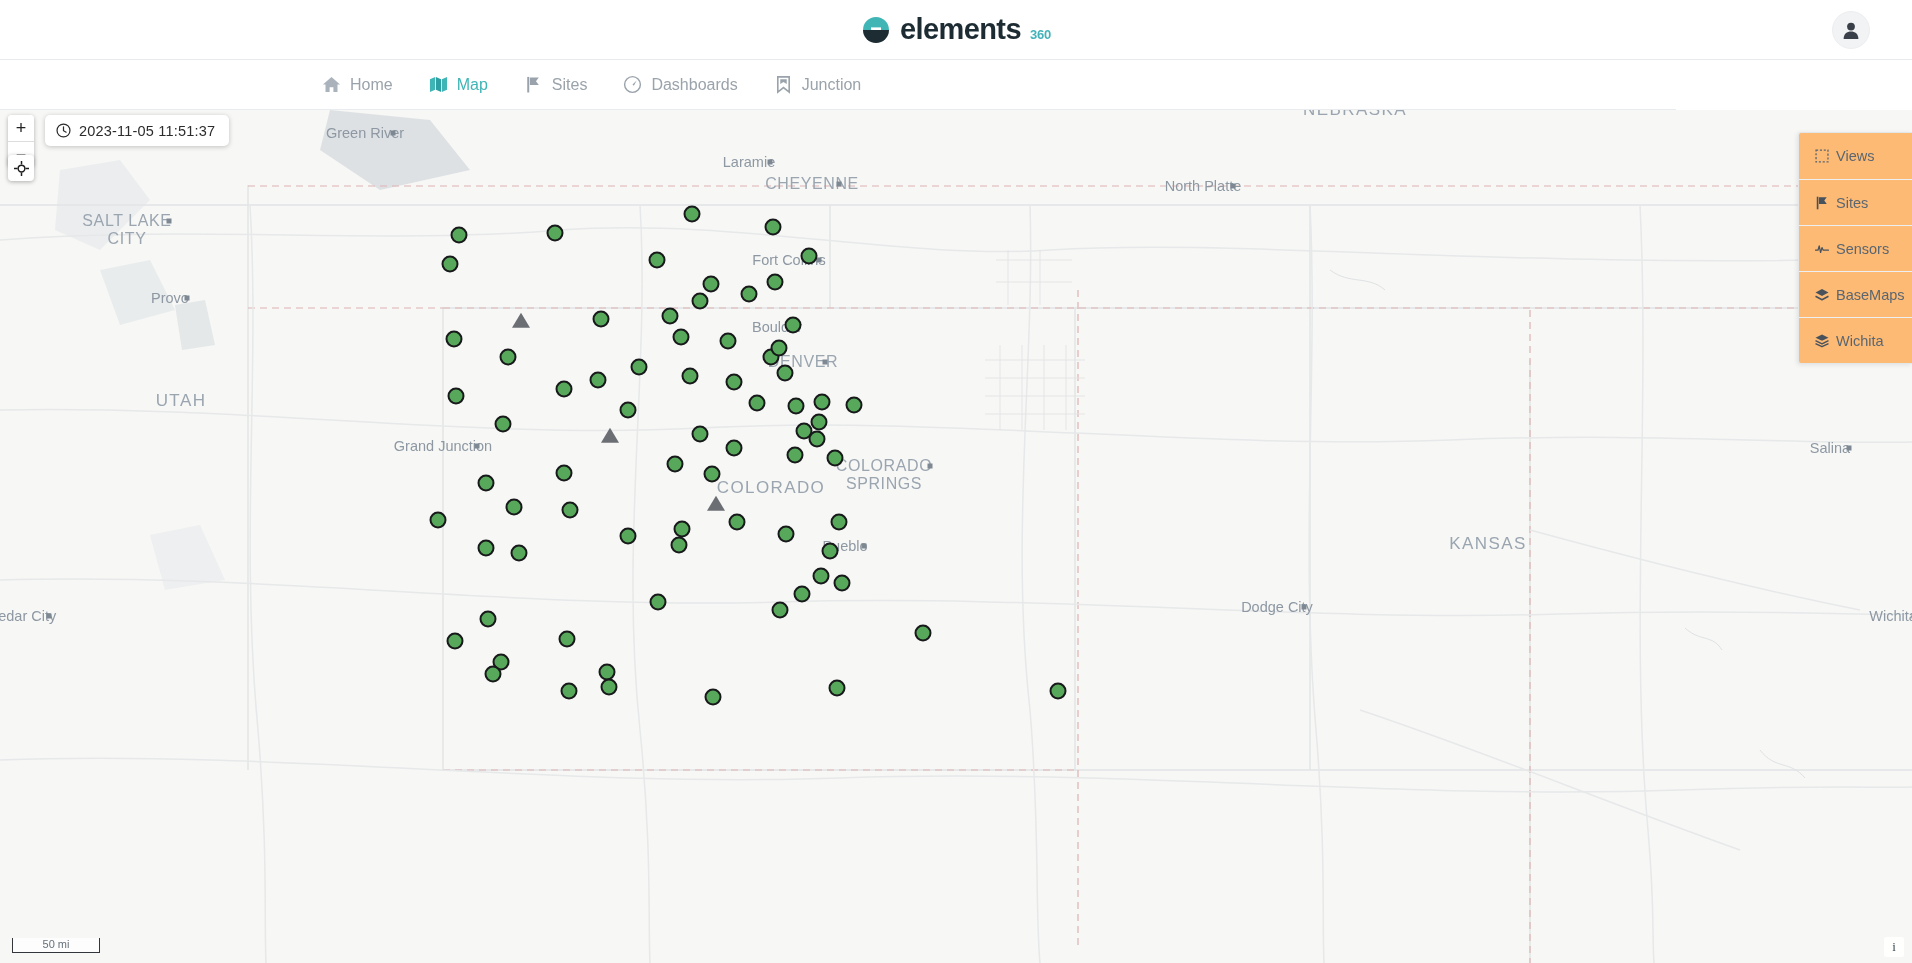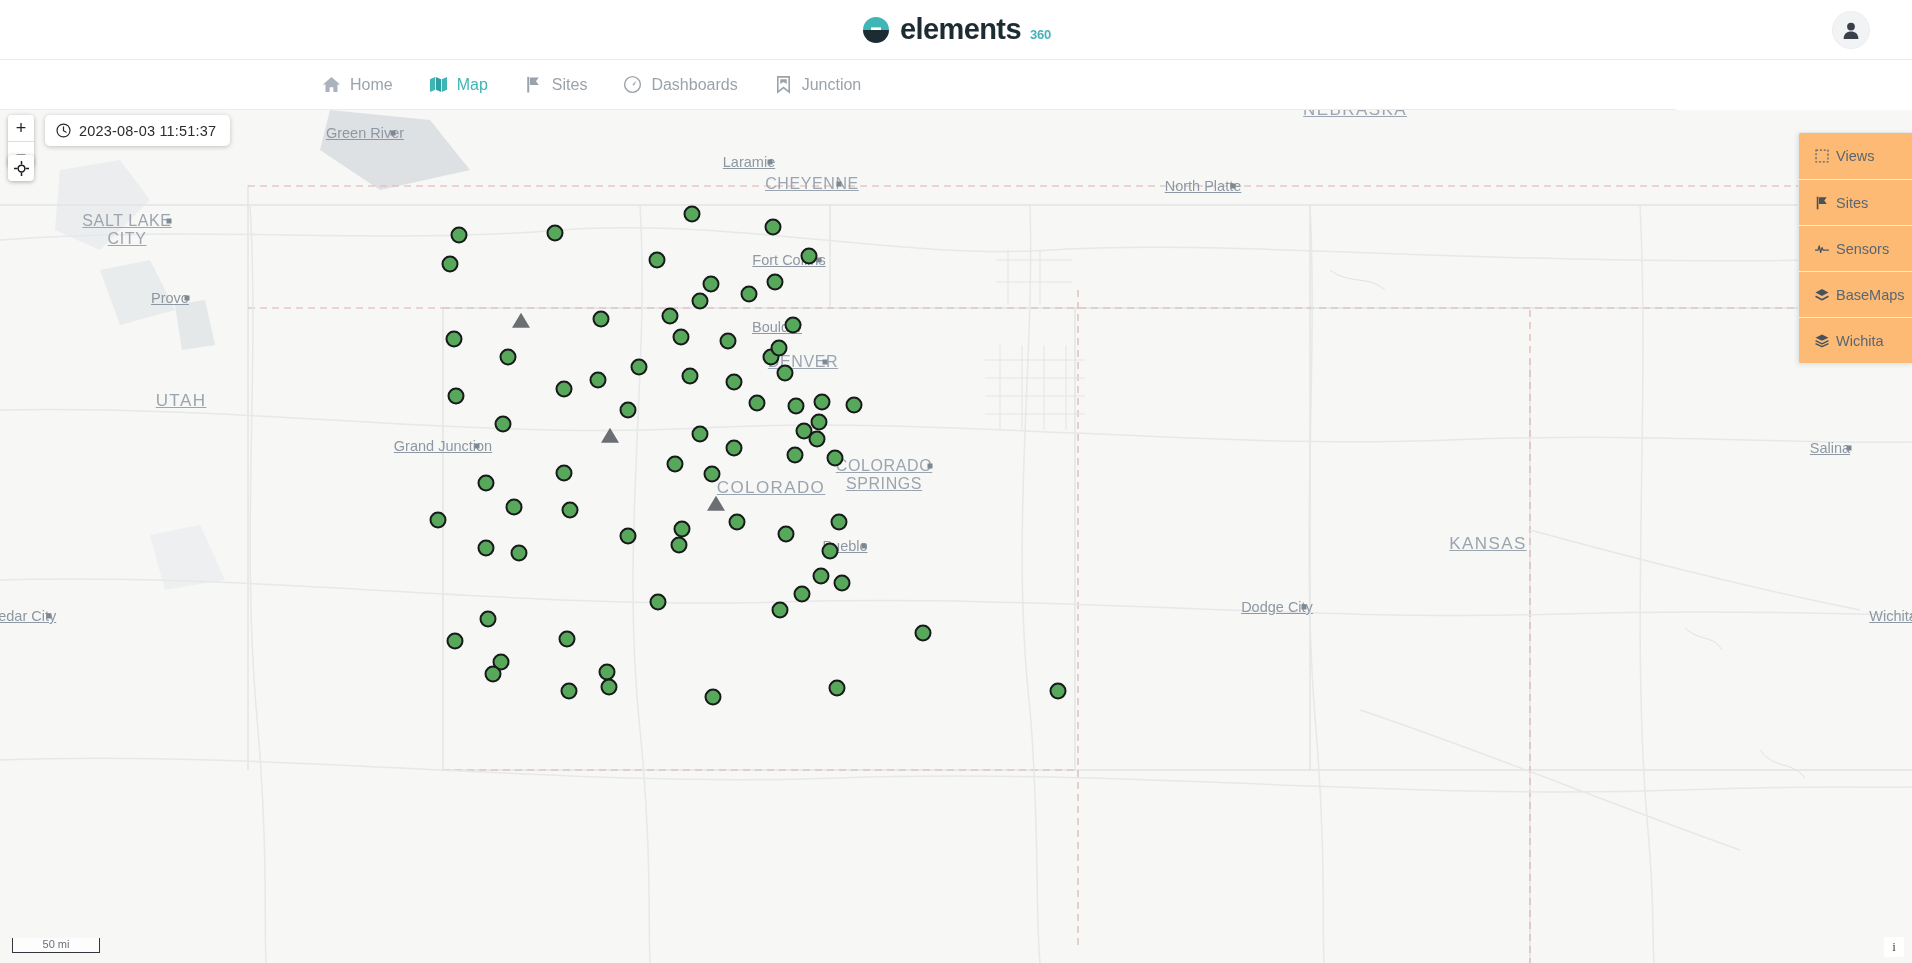--- a/index.html
+++ b/index.html
@@ -50,21 +50,20 @@
   
   .map {
     position: absolute; left: 0; top: 110px; width: 1912px; height: 853px;
     background: #f7f7f5; overflow: hidden;
   }
   .maproads { position: absolute; inset: 0; }
   .maplabel {
     position: absolute; color: #8d98a3; white-space: pre;
     pointer-events: none; font-weight: 500; text-align: center;
     transform: translate(-50%, -50%);
-    text-decoration: underline;
   }
   .maplabel.city  { font-size: 14.5px; }
   .maplabel.major { font-size: 16px; letter-spacing: 0.6px; color: #9aa5b0; }
   .maplabel.state { font-size: 17px; letter-spacing: 1.4px; color: #9aa5b0; }
   .citydot {
     position: absolute; width: 5px; height: 5px; background: #7d8893;
     transform: translate(-50%, -50%);
   }
   .marker {
     position: absolute; width: 17px; height: 17px; border-radius: 50%;
@@ -386,21 +385,21 @@
         <circle cx="8" cy="8" r="3.6" fill="none" stroke="#1d1d1d" stroke-width="1.6"></circle>
         <path d="M8 0.5 L8 3 M8 13 L8 15.5 M0.5 8 L3 8 M13 8 L15.5 8" stroke="#1d1d1d" stroke-width="1.6" stroke-linecap="round"></path>
       </svg>
     </div>
 
     <div class="timebox">
       <svg width="15" height="15" viewBox="0 0 16 16">
         <circle cx="8" cy="8" r="6.9" fill="none" stroke="#2b2b2b" stroke-width="1.3"></circle>
         <path d="M8 4.1 L8 8.2 L10.8 9.8" fill="none" stroke="#2b2b2b" stroke-width="1.3" stroke-linecap="round"></path>
       </svg>
-      <span>2023-08-03 11:51:37</span>
+      <span>2023-11-05 11:51:37</span>
     </div>
 
 
     <div class="scalebar">50 mi</div>
 
     <div class="infobtn">i</div>
   </div>
 
   <div class="toolpanel">
 

